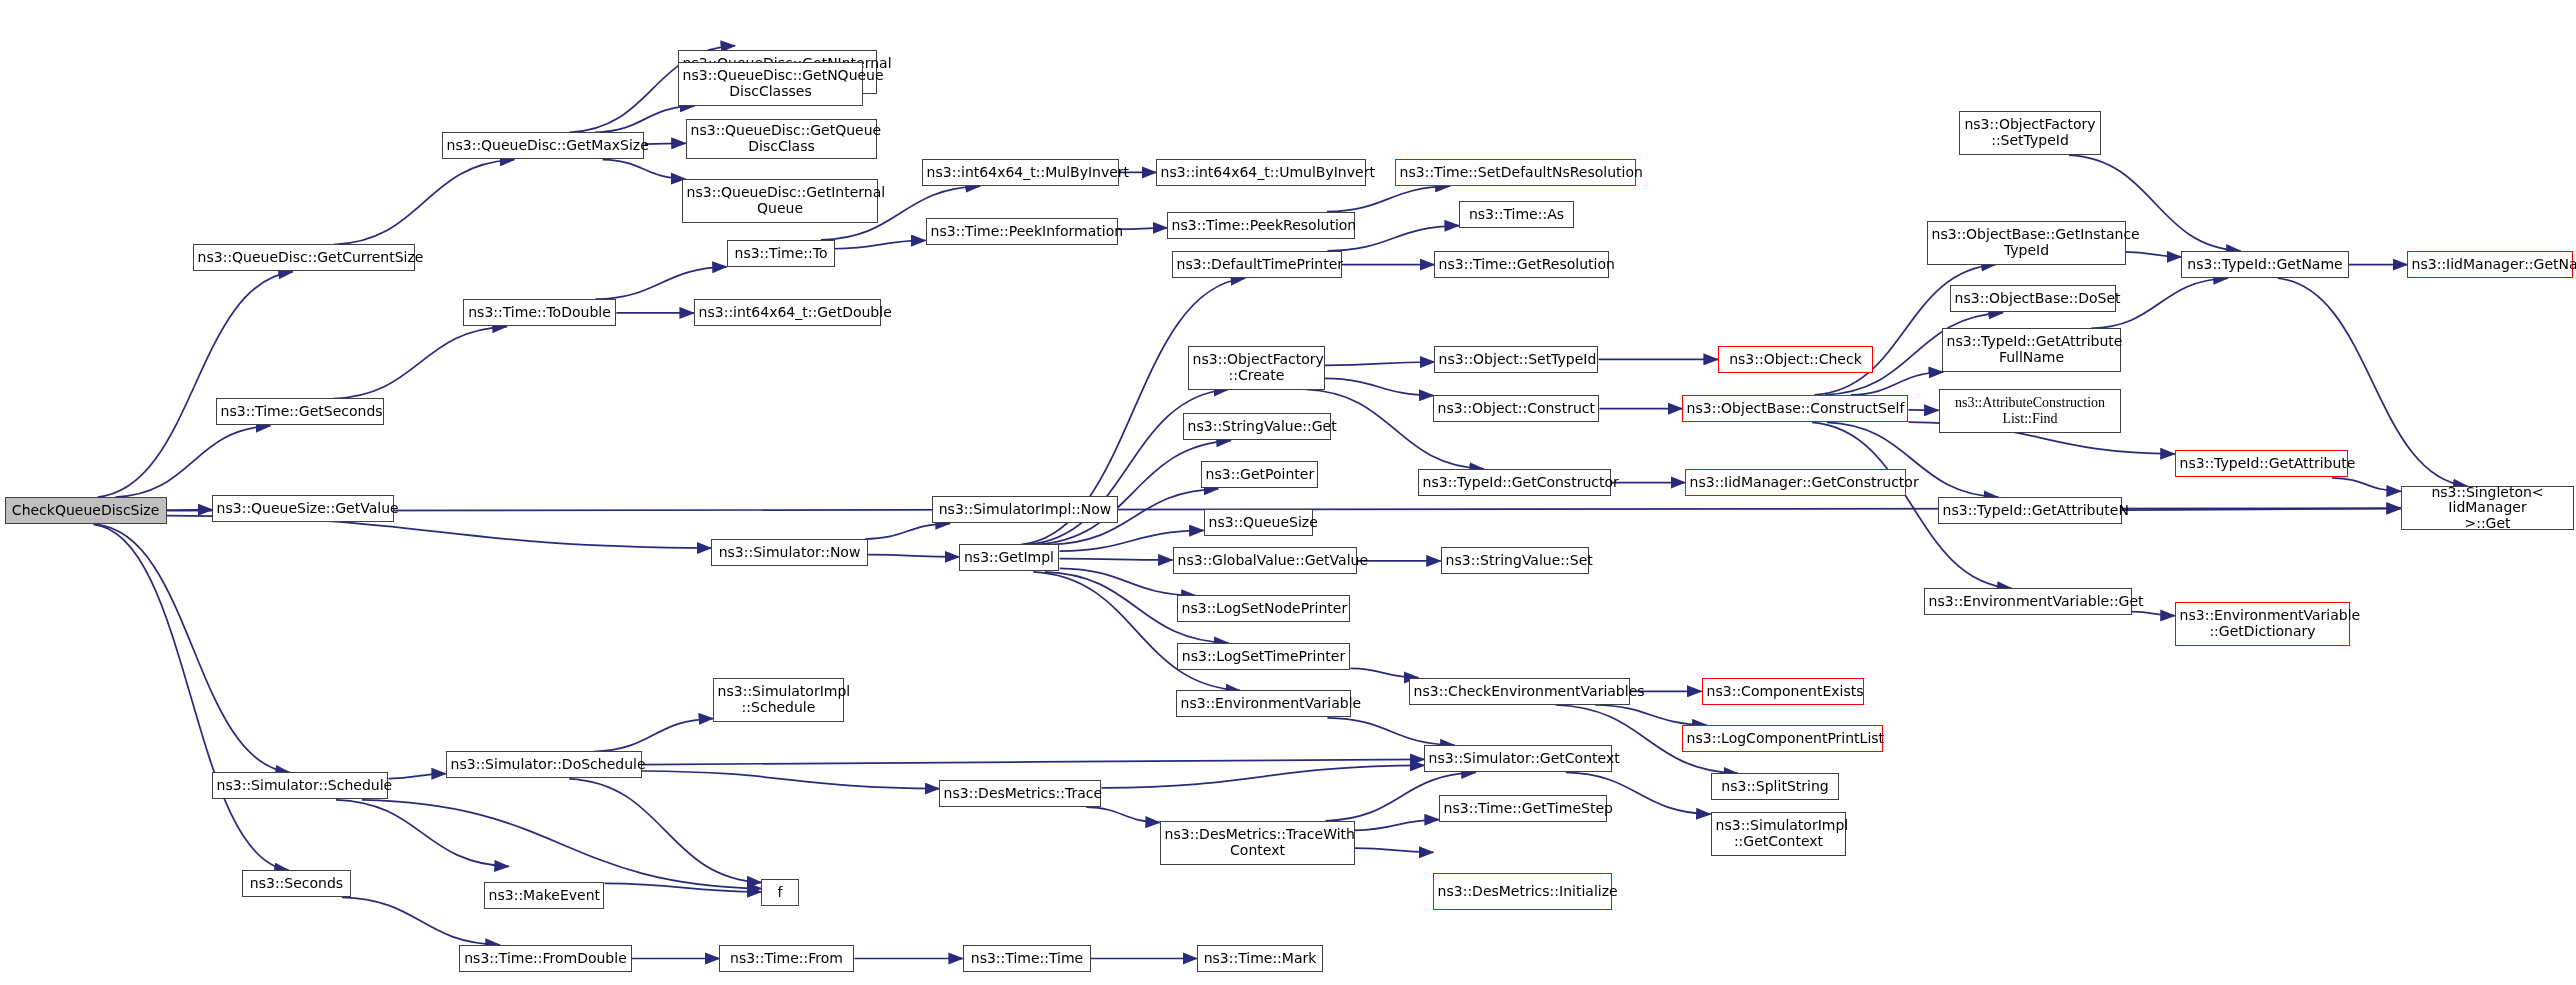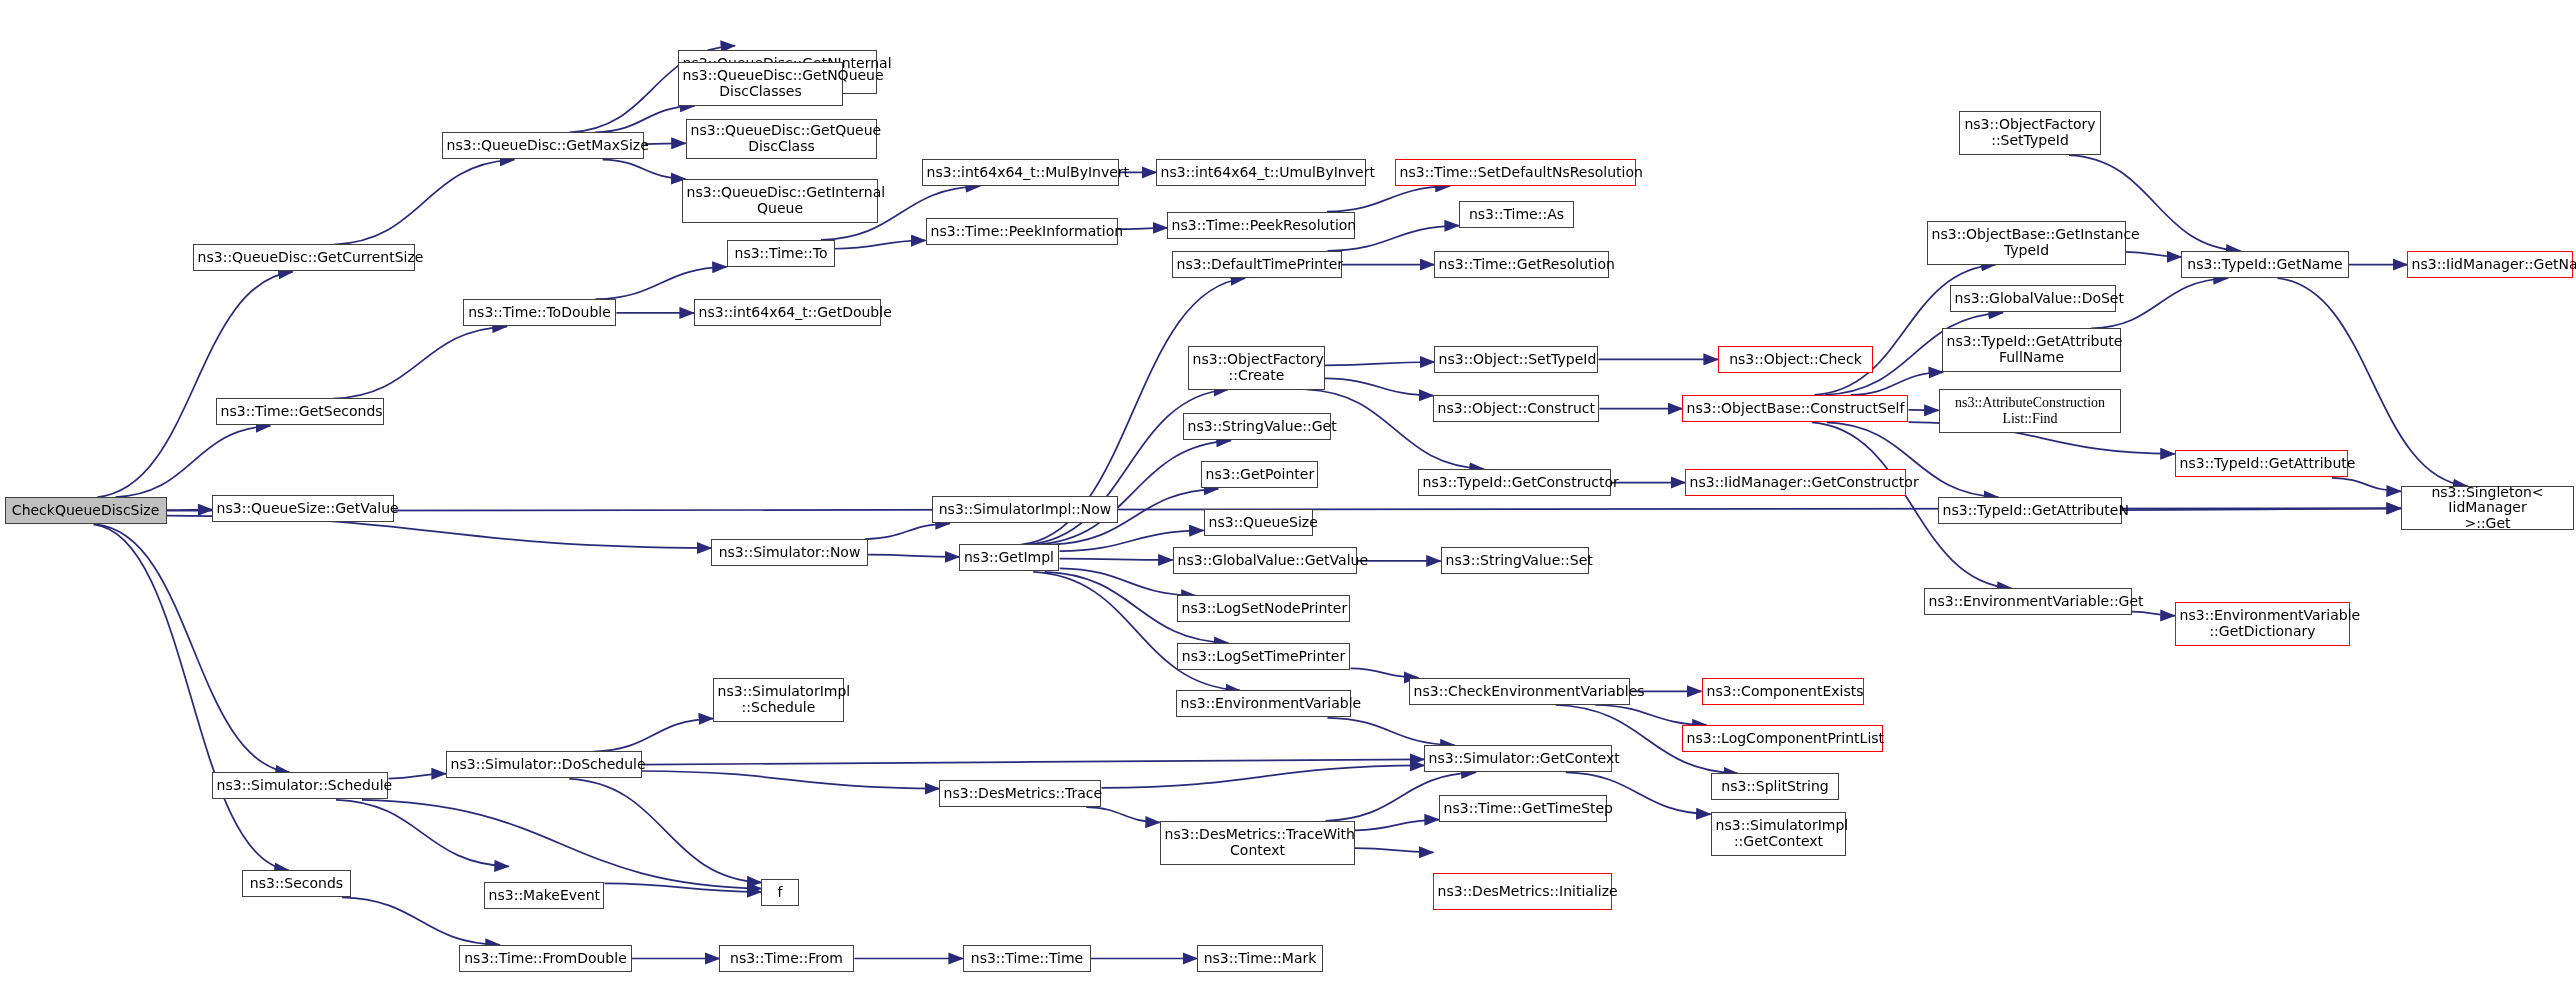--- a/index.html
+++ b/index.html
@@ -112,21 +112,21 @@
       <div class="node" style="left: 212px; top: 772px; width: 176px; height: 27px;"><span>ns3::Simulator::Schedule</span></div>
       <div class="node" style="left: 242px; top: 870px; width: 109px; height: 27px;"><span>ns3::Seconds</span></div>
       <div class="node" style="left: 442px; top: 132px; width: 202px; height: 27px;"><span>ns3::QueueDisc::GetMaxSize</span></div>
       <div class="node" style="left: 463px; top: 299px; width: 153px; height: 27px;"><span>ns3::Time::ToDouble</span></div>
       <div class="node" style="left: 711px; top: 539px; width: 157px; height: 27px;"><span>ns3::Simulator::Now</span></div>
       <div class="node" style="left: 446px; top: 751px; width: 196px; height: 27px;"><span>ns3::Simulator::DoSchedule</span></div>
       <div class="node" style="left: 484px; top: 866px; width: 120px; height: 27px; margin-top: 16px;"><span>ns3::MakeEvent</span></div>
       <div class="node" style="left: 459px; top: 945px; width: 173px; height: 27px;"><span>ns3::Time::FromDouble</span></div>
       <div class="node" style="left: 678px; top: 1.8px; width: 199px; height: 44px; margin-top: 48px;"><span>ns3::QueueDisc::GetNInternal
 Queues</span></div>
-      <div class="node" style="left: 678px; top: 62px; width: 165px; height: 44px;"><span>ns3::QueueDisc::GetNQueue
+      <div class="node" style="left: 678px; top: 62px; width: 185px; height: 44px;"><span>ns3::QueueDisc::GetNQueue
 DiscClasses</span></div>
       <div class="node" style="left: 686px; top: 119px; width: 191px; height: 40px;"><span>ns3::QueueDisc::GetQueue
 DiscClass</span></div>
       <div class="node" style="left: 682px; top: 179px; width: 196px; height: 44px;"><span>ns3::QueueDisc::GetInternal
 Queue</span></div>
       <div class="node" style="left: 727px; top: 240px; width: 108px; height: 27px;"><span>ns3::Time::To</span></div>
       <div class="node" style="left: 694px; top: 299px; width: 187px; height: 27px;"><span>ns3::int64x64_t::GetDouble</span></div>
       <div class="node" style="left: 932px; top: 496px; width: 186px; height: 27px;"><span>ns3::SimulatorImpl::Now</span></div>
       <div class="node" style="left: 959px; top: 544px; width: 100px; height: 27px;"><span>ns3::GetImpl</span></div>
       <div class="node" style="left: 713px; top: 678px; width: 131px; height: 44px;"><span>ns3::SimulatorImpl
@@ -167,21 +167,21 @@
       <div class="node red" style="left: 1685px; top: 469px; width: 221px; height: 27px;"><span>ns3::IidManager::GetConstructor</span></div>
       <div class="node red" style="left: 1702px; top: 678px; width: 162px; height: 27px;"><span>ns3::ComponentExists</span></div>
       <div class="node red" style="left: 1682px; top: 725px; width: 201px; height: 27px;"><span>ns3::LogComponentPrintList</span></div>
       <div class="node" style="left: 1711px; top: 773px; width: 128px; height: 27px;"><span>ns3::SplitString</span></div>
       <div class="node" style="left: 1711px; top: 812px; width: 135px; height: 44px;"><span>ns3::SimulatorImpl
 ::GetContext</span></div>
       <div class="node" style="left: 1959px; top: 111px; width: 142px; height: 44px;"><span>ns3::ObjectFactory
 ::SetTypeId</span></div>
       <div class="node" style="left: 1927px; top: 221px; width: 199px; height: 44px;"><span>ns3::ObjectBase::GetInstance
 TypeId</span></div>
-      <div class="node" style="left: 1950px; top: 285px; width: 166px; height: 27px;"><span>ns3::GlobalValue::DoSet</span></div>
+      <div class="node" style="left: 1950px; top: 285px; width: 166px; height: 27px;"><span>ns3::ObjectBase::DoSet</span></div>
       <div class="node" style="left: 1942px; top: 328px; width: 179px; height: 44px;"><span>ns3::TypeId::GetAttribute
 FullName</span></div>
       <div class="node" style="left: 1939px; top: 389px; width: 182px; height: 44px; font-family: Liberation Serif, serif;"><span>ns3::AttributeConstruction
 List::Find</span></div>
       <div class="node red" style="left: 2175px; top: 450px; width: 173px; height: 27px;"><span>ns3::TypeId::GetAttribute</span></div>
       <div class="node" style="left: 1938px; top: 497px; width: 184px; height: 27px;"><span>ns3::TypeId::GetAttributeN</span></div>
       <div class="node" style="left: 1924px; top: 588px; width: 208px; height: 27px;"><span>ns3::EnvironmentVariable::Get</span></div>
       <div class="node red" style="left: 2175px; top: 602px; width: 175px; height: 44px;"><span>ns3::EnvironmentVariable
 ::GetDictionary</span></div>
       <div class="node" style="left: 2181px; top: 251px; width: 168px; height: 27px;"><span>ns3::TypeId::GetName</span></div>

